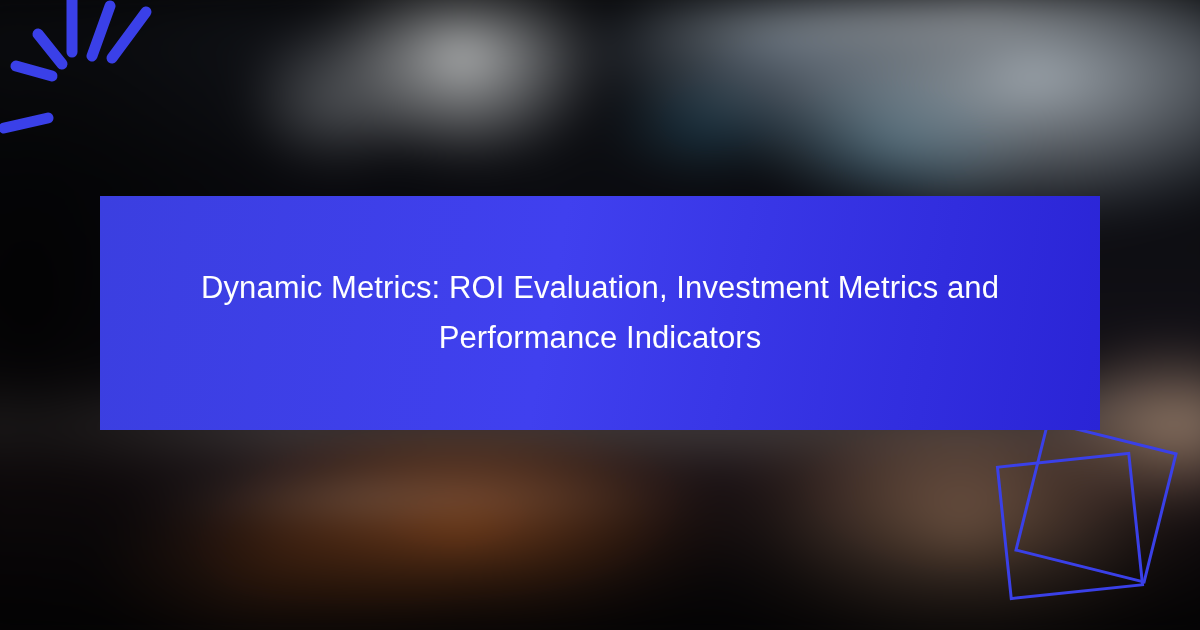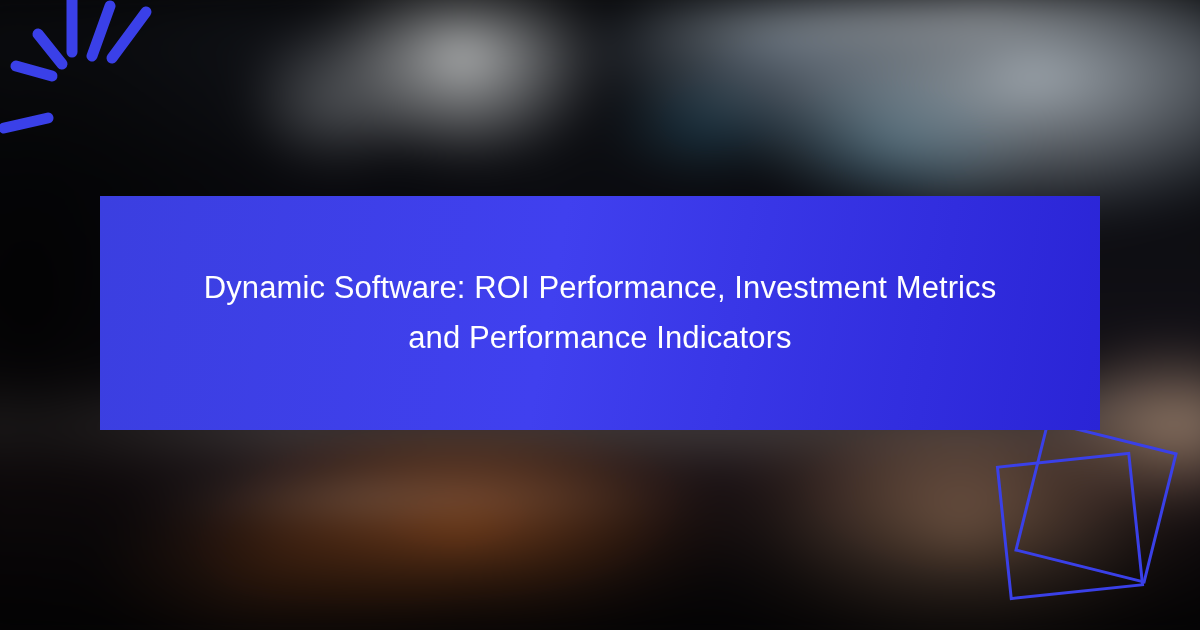--- a/index.html
+++ b/index.html
@@ -162,16 +162,16 @@
   </svg>
 
   <svg class="squares" viewBox="0 0 230 230">
     <g stroke="#3a40e8" stroke-width="3" fill="none">
       <rect x="60" y="36" width="132" height="132" transform="rotate(14 126 102)"></rect>
       <rect x="34" y="60" width="132" height="132" transform="rotate(-6 100 126)"></rect>
     </g>
   </svg>
 
   <div class="banner">
-    <div class="banner-title">Dynamic Software: ROI Performance, Investment Metrics and Performance Indicators</div>
+    <div class="banner-title">Dynamic Metrics: ROI Evaluation, Investment Metrics and Performance Indicators</div>
   </div>
 
 </div>
 
 </body></html>

